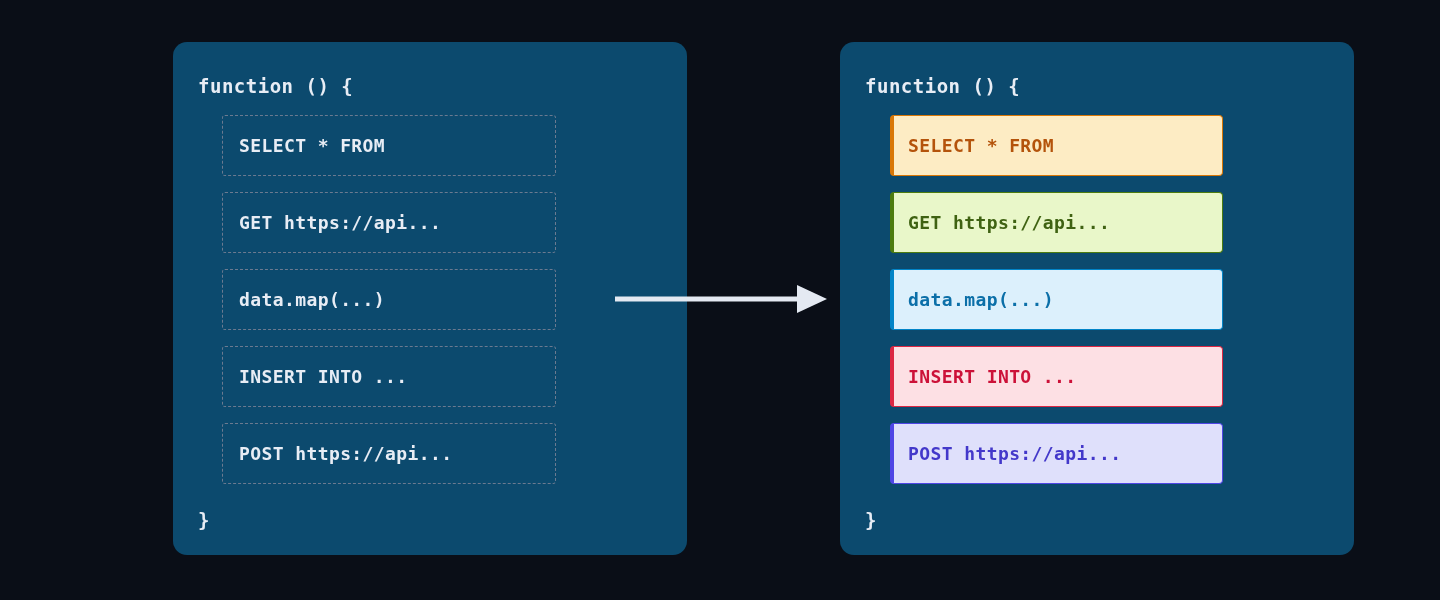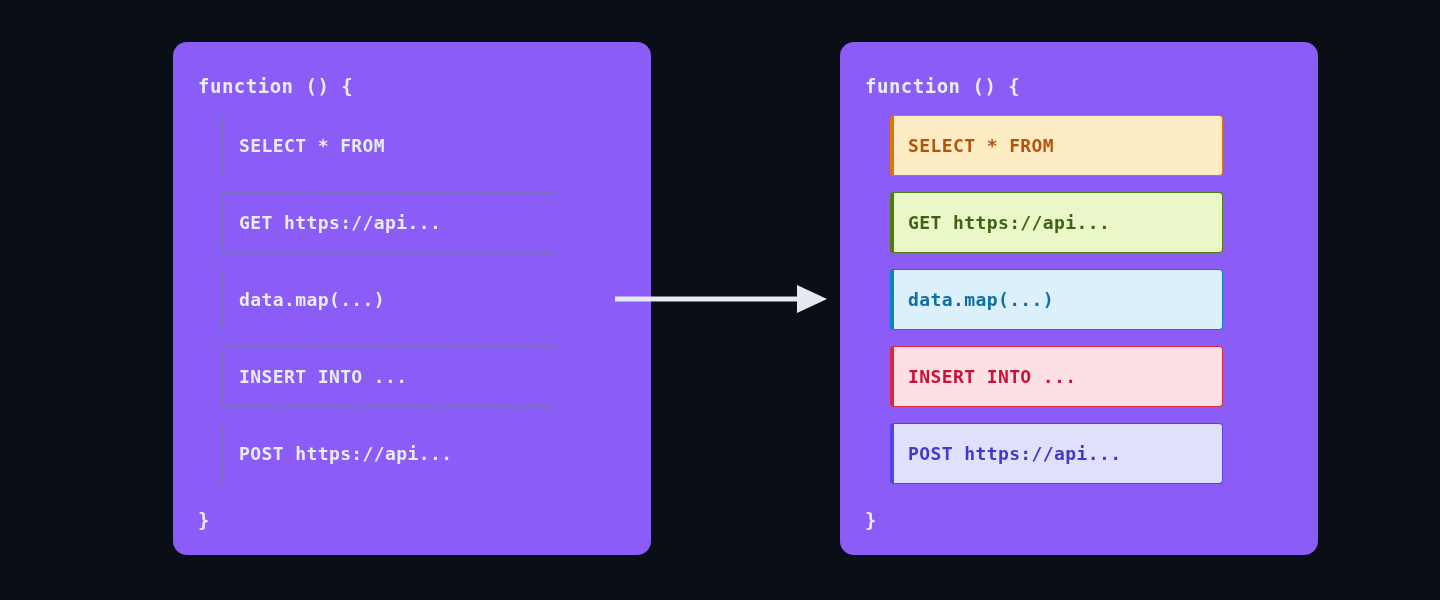--- a/index.html
+++ b/index.html
@@ -17,23 +17,23 @@
 
   .stage {
     position: absolute;
     inset: 0;
   }
 
   
   .panel {
     position: absolute;
     top: 42px;
-    width: 478px;
+    width: 514px;
     height: 513px;
-    background: #8b5cf6;
+    background: #0c4a6e;
     border-radius: 14px;
     box-sizing: border-box;
   }
   .panel-left  { left: 173px; }
   .panel-right { left: 840px; }
 
   .fn-open,
   .fn-close {
     position: absolute;
     left: 25px;

